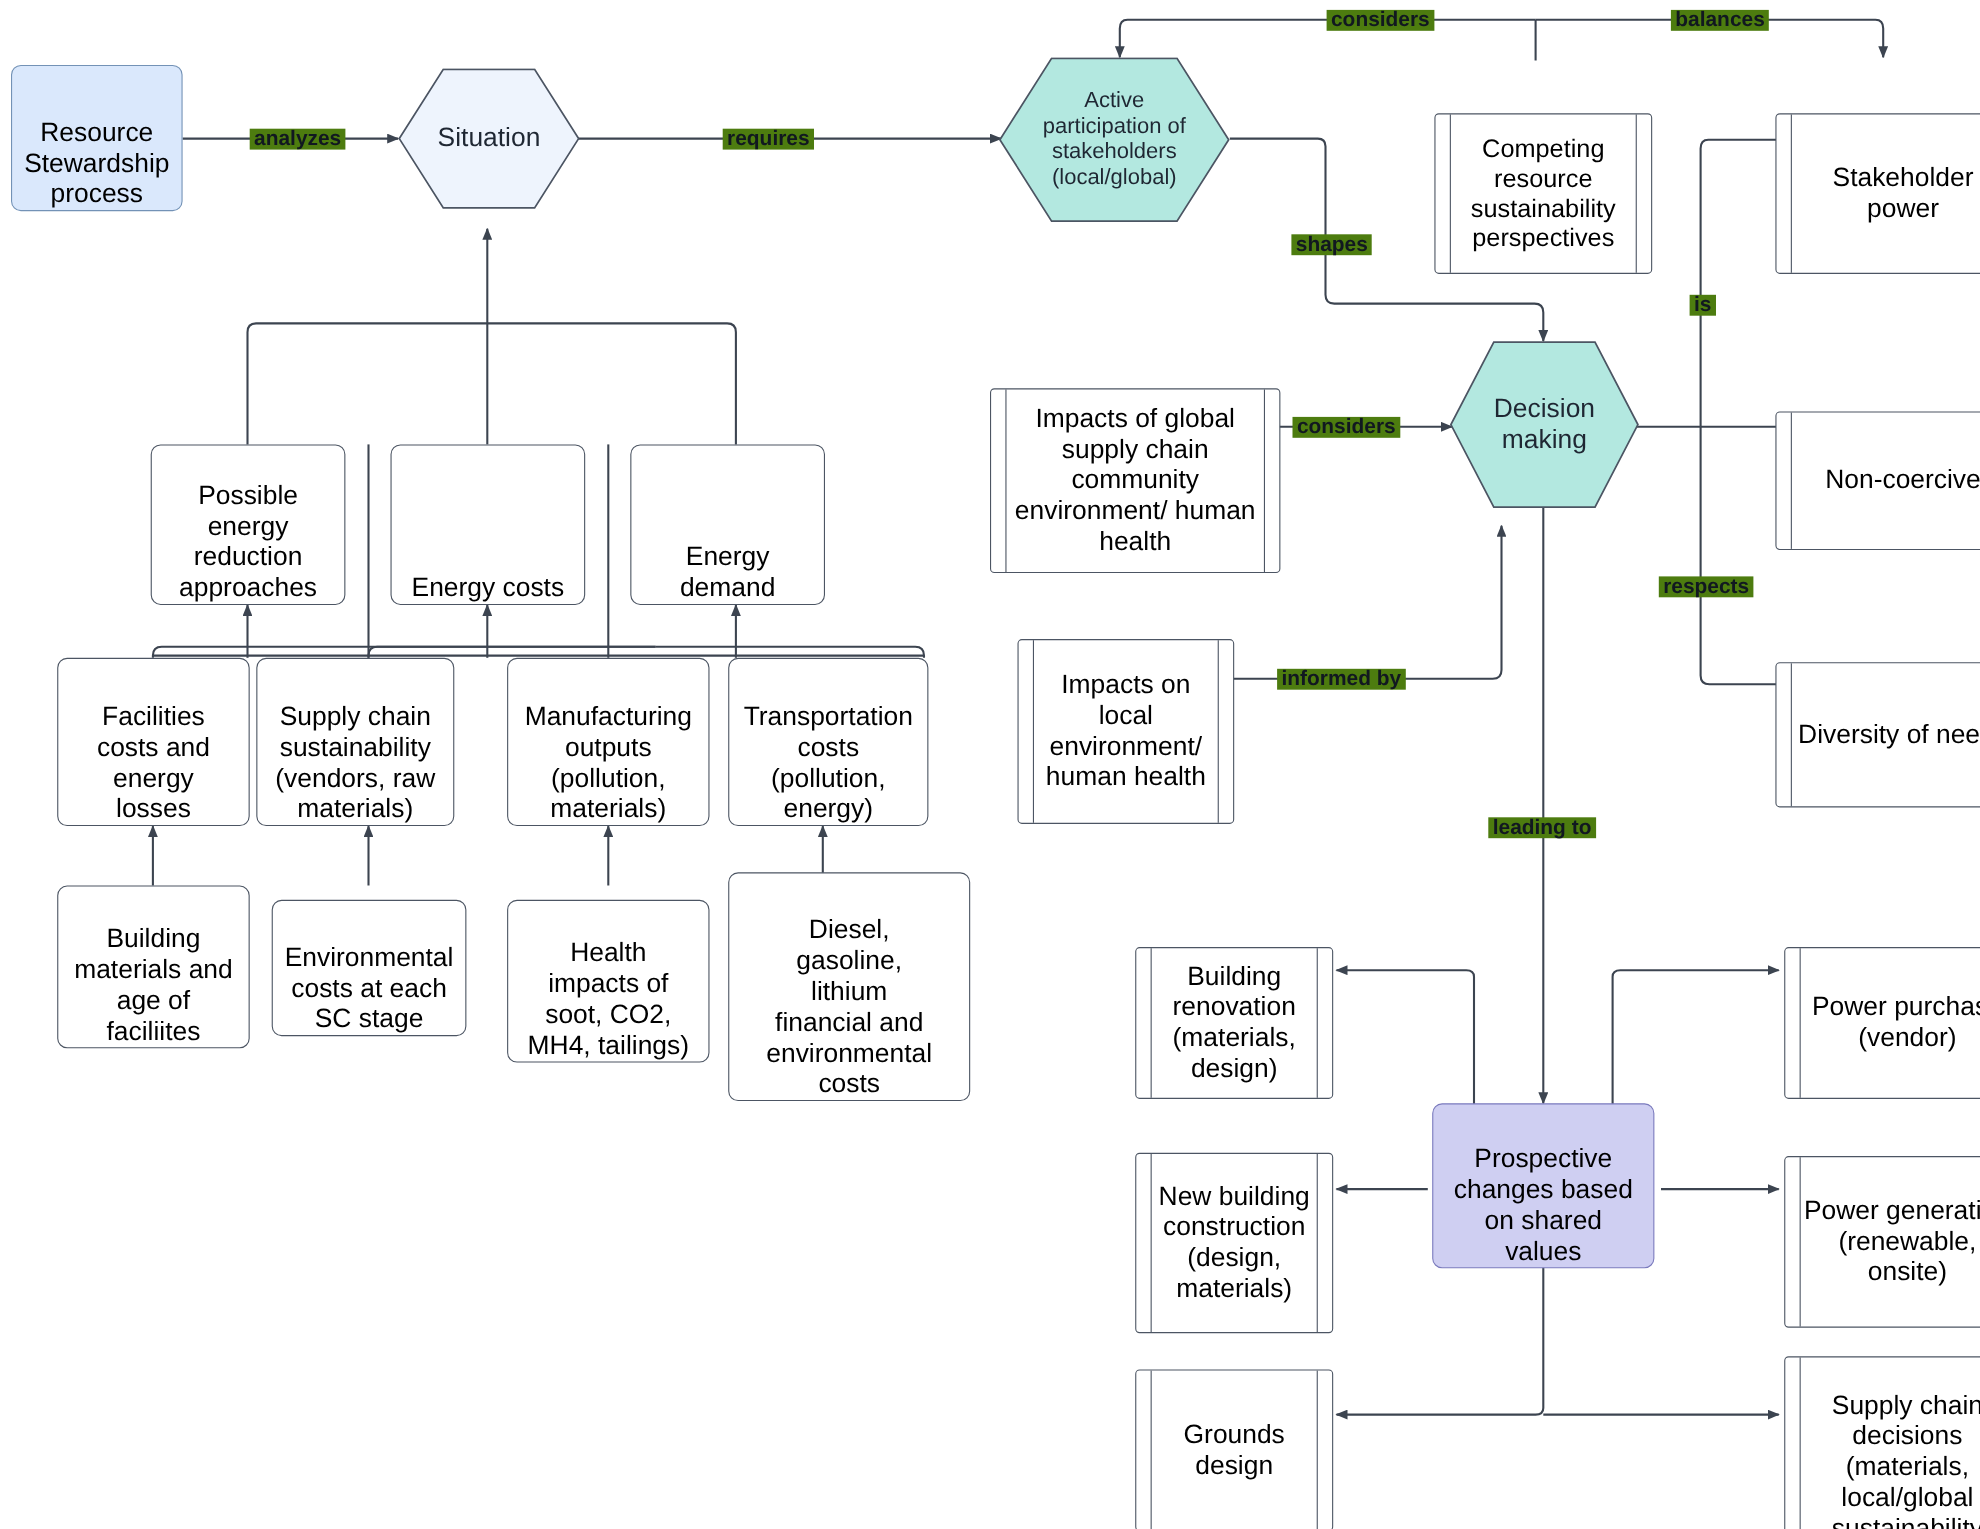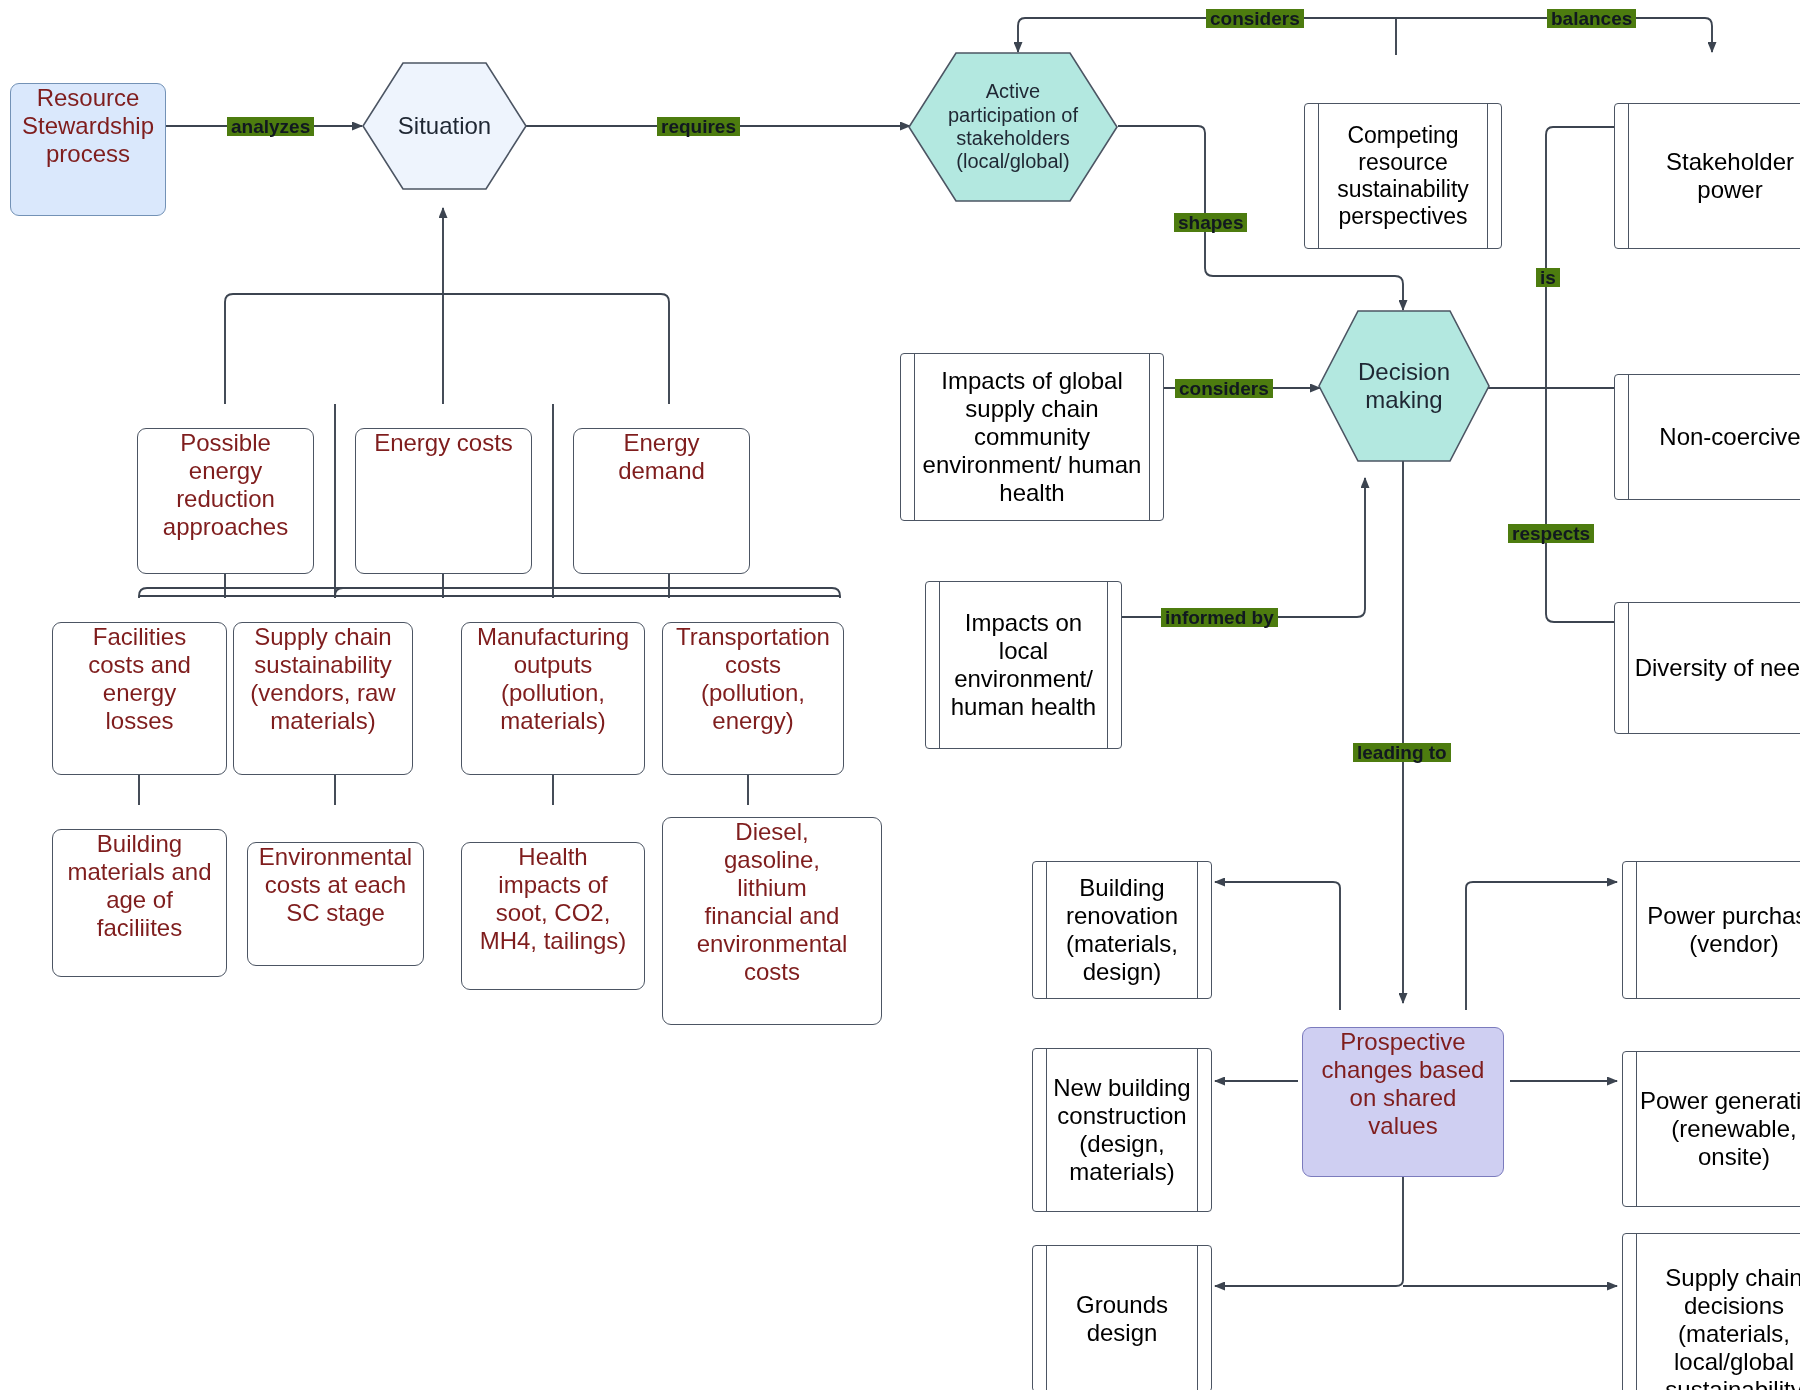--- a/index.html
+++ b/index.html
@@ -1,21 +1,21 @@
 <!DOCTYPE html>
 <html><head>
 <meta charset="utf-8">
 <style>
   html,body{margin:0;padding:0;background:#ffffff;}
   body{font-family:"Liberation Sans",sans-serif;}
   #stage{position:relative;width:1800px;height:1390px;background:#ffffff;overflow:hidden;}
   svg#edges{position:absolute;left:0;top:0;width:1800px;height:1390px;overflow:visible;}
 
-  .node{position:absolute;box-sizing:border-box;display:flex;align-items:flex-start;justify-content:center;
-        text-align:center;color:#7f1d1d;line-height:1.17;z-index:3;margin-top:24px;}
+  .node{position:absolute;box-sizing:border-box;display:flex;align-items:flex-end;justify-content:center;
+        text-align:center;color:#000000;line-height:1.17;z-index:3;}
   .node .txt{display:block;padding:0 4px;white-space:pre-line;}
 
   
   .rect{border:1.6px solid #4c5563;border-radius:9px;background:#ffffff;font-size:24px;}
   .rect.fill-blue{background:#dae8fc;border-color:#7392b6;}
   .rect.fill-purple{background:#cfcff2;border-color:#7b7bbd;}
 
   
   .store{border:1.6px solid #4c5563;border-radius:4px;background:#ffffff;font-size:24px;position:absolute;margin-top:48px;}
   .store .vl{position:absolute;top:0;bottom:0;width:0;border-left:1.6px solid #4c5563;}
@@ -345,21 +345,21 @@
 decisions
 (materials,
 local/global
 sustainability</span>
       </div>
   </div>
 
   <div class="elabel" style="left:227px;top:117px;">analyzes</div>
   <div class="elabel" style="left:657px;top:117px;">requires</div>
   <div class="elabel" style="left:1206px;top:9px;">considers</div>
-  <div class="elabel" style="left:1519px;top:9px;margin-left:28px;">balances</div>
+  <div class="elabel" style="left:1519px;top:9px;">balances</div>
   <div class="elabel" style="left:1174px;top:213px;">shapes</div>
   <div class="elabel" style="left:1175px;top:379px;">considers</div>
   <div class="elabel" style="left:1161px;top:608px;">informed by</div>
   <div class="elabel" style="left:1536px;top:268px;">is</div>
   <div class="elabel" style="left:1508px;top:524px;">respects</div>
   <div class="elabel" style="left:1353px;top:743px;">leading to</div>
 
 </div>
 
 </body></html>

